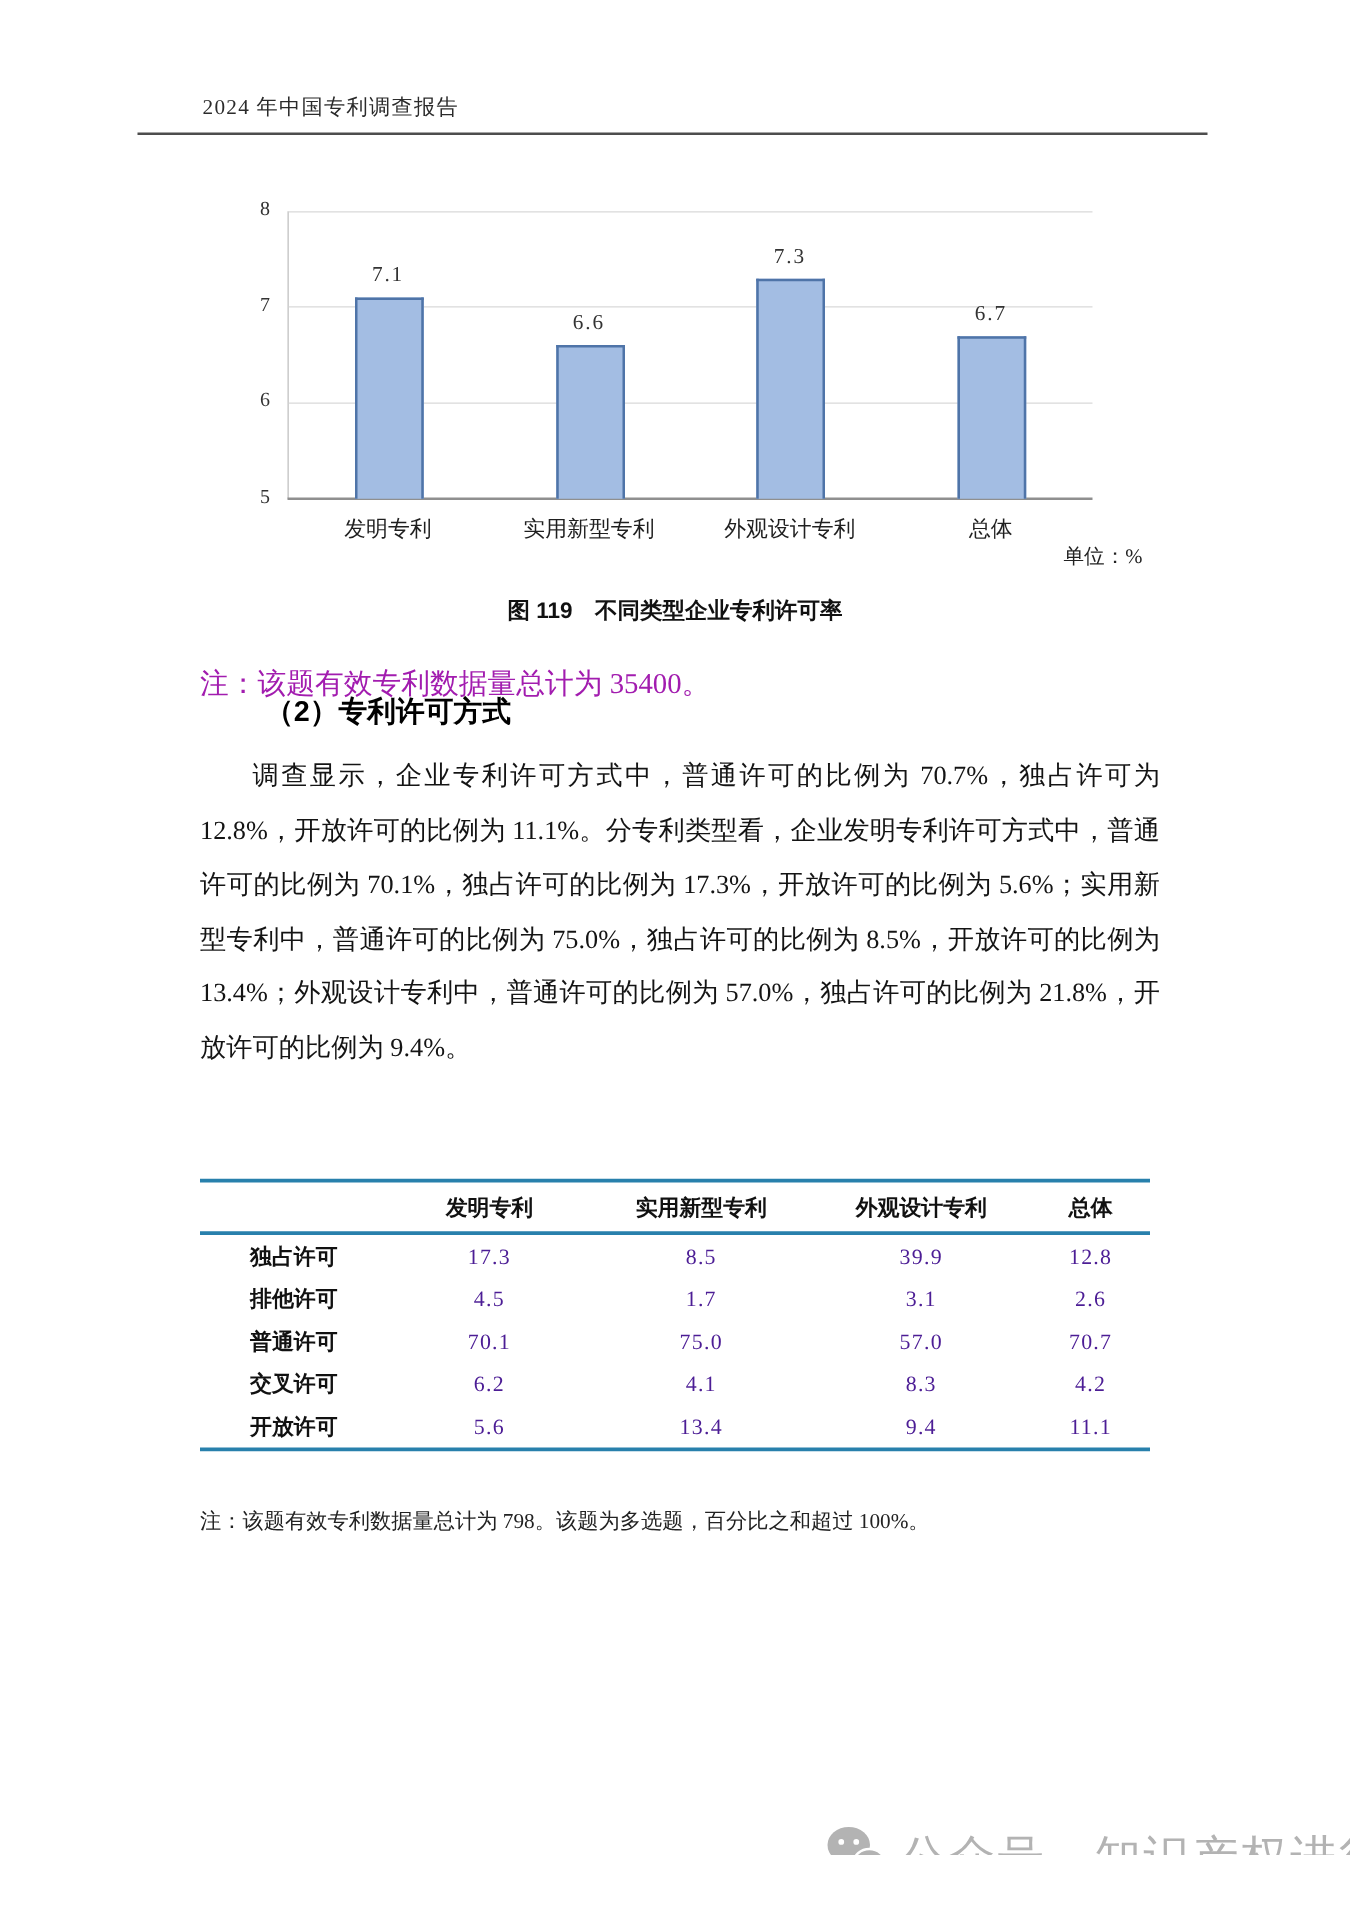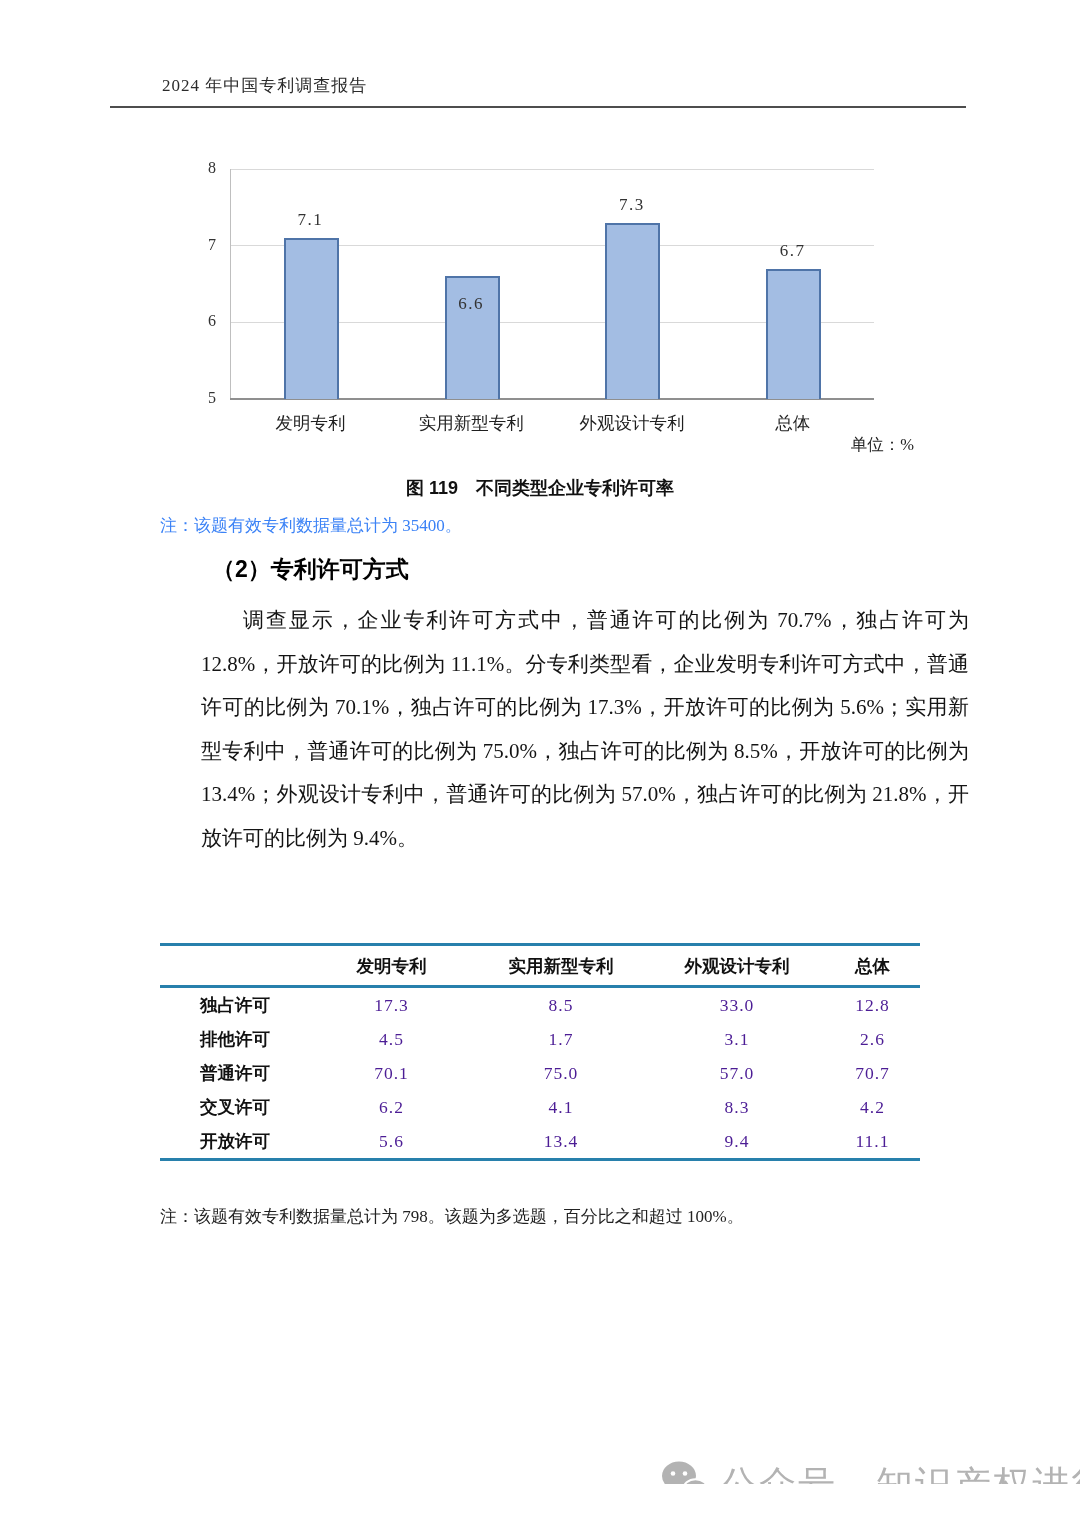--- a/index.html
+++ b/index.html
@@ -52,32 +52,32 @@
     text-align:right;font-size:16.5px;color:#222;
   }
   
   .fig-caption{
     position:absolute;left:160px;top:476px;width:760px;
     text-align:center;
     font-family:"Liberation Sans","DejaVu Sans",sans-serif;
     font-weight:bold;font-size:18px;color:#111;
   }
   .fig-note{
-    position:absolute;left:160px;top:514px;width:770px;
-    font-size:17px;color:#3b82f6;
+    position:absolute;left:160px;top:531px;width:770px;
+    font-size:23px;color:#a21caf;
   }
   .section-heading{
     position:absolute;left:212px;top:554px;
     font-family:"Liberation Sans","DejaVu Sans",sans-serif;
     font-weight:bold;font-size:23px;color:#000;
   }
   .body-paragraph{
     position:absolute;left:160px;top:599px;width:768px;
     font-size:21px;line-height:43.6px;
-    text-align:justify;text-indent:2em;color:#141414;margin-left:41px;
+    text-align:justify;text-indent:2em;color:#141414;
   }
   
   .tbl-caption{
     position:absolute;left:160px;top:914px;width:760px;
     text-align:center;
     font-family:"Liberation Sans","DejaVu Sans",sans-serif;
     font-weight:bold;font-size:17.5px;color:#111;
   }
   .lic-table{
     position:absolute;left:160px;top:943px;width:760px;
@@ -136,21 +136,21 @@
         <div class="bar" style="left: 374.375px; width: 55px; height: 176.333px;"></div>
         <div class="bar" style="left: 535.125px; width: 55px; height: 130.333px;"></div>
       </div>
     <div class="unit-label">单位：%</div>
   <div class="ytick" style="left: 16px; top: 251px;">5</div>
       <div class="ytick" style="left: 16px; top: 174.333px;">6</div>
       <div class="ytick" style="left: 16px; top: 97.6667px;">7</div>
       <div class="ytick" style="left: 16px; top: 21px;">8</div>
       <div class="bar-value" style="left: 105.375px; top: 72px;">7.1</div>
       <div class="cat-label" style="left: 70.375px; top: 273px;">发明专利</div>
-      <div class="bar-value" style="left: 266.125px; top: 110.333px; margin-top: 46px;">6.6</div>
+      <div class="bar-value" style="left: 266.125px; top: 110.333px;">6.6</div>
       <div class="cat-label" style="left: 231.125px; top: 273px;">实用新型专利</div>
       <div class="bar-value" style="left: 426.875px; top: 56.6667px;">7.3</div>
       <div class="cat-label" style="left: 391.875px; top: 273px;">外观设计专利</div>
       <div class="bar-value" style="left: 587.625px; top: 102.667px;">6.7</div>
       <div class="cat-label" style="left: 552.625px; top: 273px;">总体</div>
     </div>
 
   <div class="fig-caption">图 119　不同类型企业专利许可率</div>
   <div class="fig-note">注：该题有效专利数据量总计为 35400。</div>
 
@@ -162,21 +162,21 @@
         <div class="t-cell t-colhead"></div>
         <div class="t-cell t-colhead">发明专利</div>
         <div class="t-cell t-colhead">实用新型专利</div>
         <div class="t-cell t-colhead">外观设计专利</div>
         <div class="t-cell t-colhead">总体</div>
       </div>
       <div class="t-row">
         <div class="t-cell t-label">独占许可</div>
         <div class="t-cell t-val">17.3</div>
         <div class="t-cell t-val">8.5</div>
-        <div class="t-cell t-val">33.0</div>
+        <div class="t-cell t-val">39.9</div>
         <div class="t-cell t-val">12.8</div>
       </div>
       <div class="t-row">
         <div class="t-cell t-label">排他许可</div>
         <div class="t-cell t-val">4.5</div>
         <div class="t-cell t-val">1.7</div>
         <div class="t-cell t-val">3.1</div>
         <div class="t-cell t-val">2.6</div>
       </div>
       <div class="t-row">

